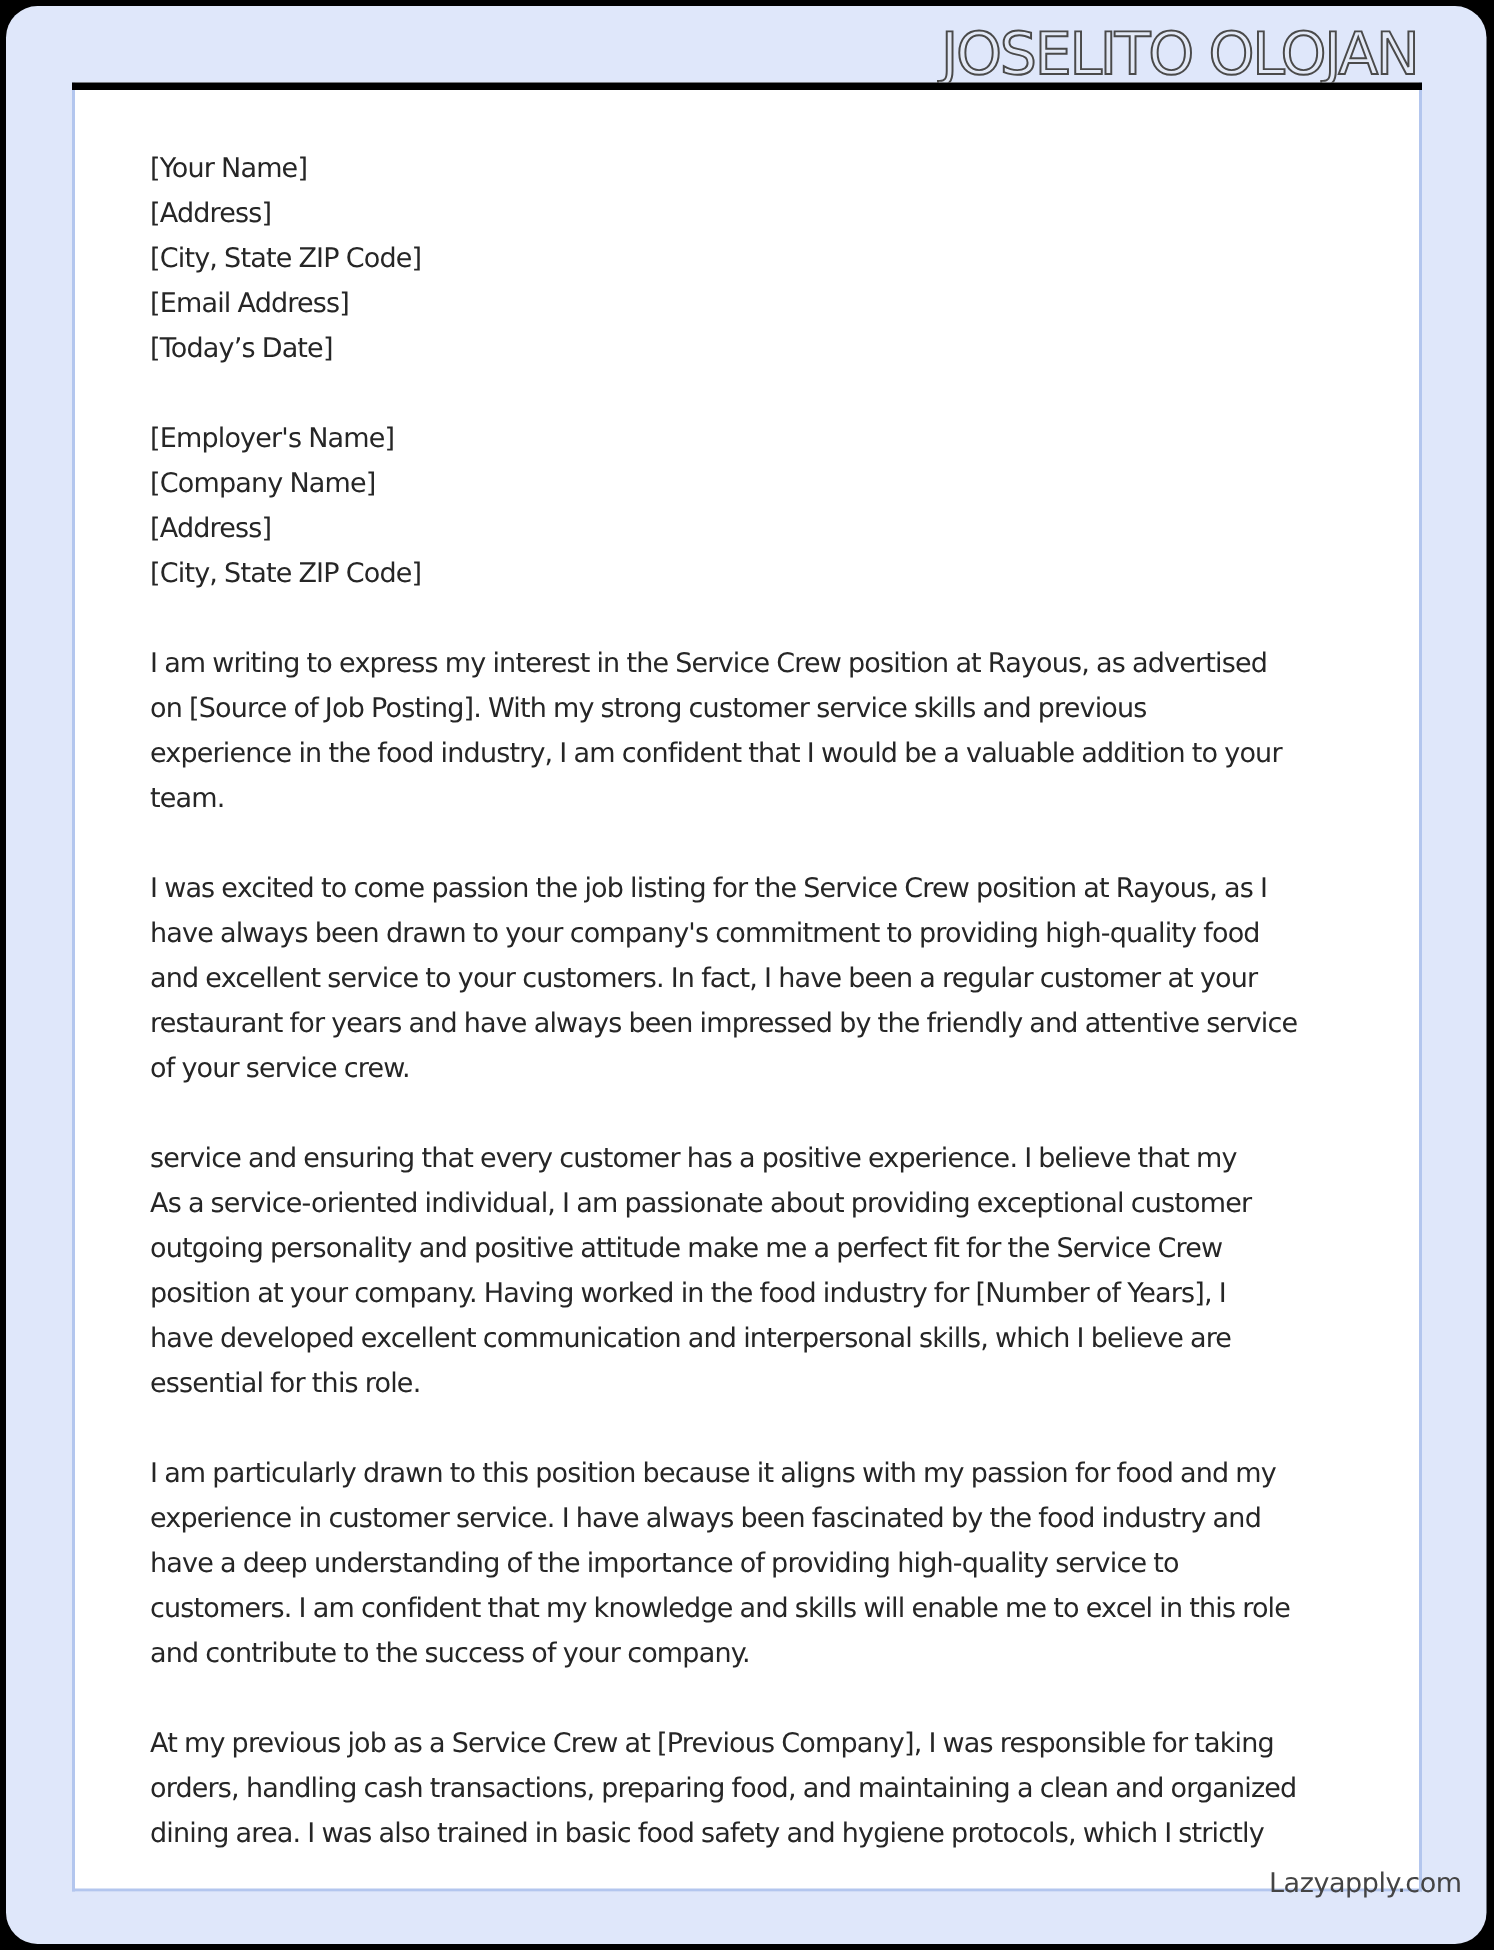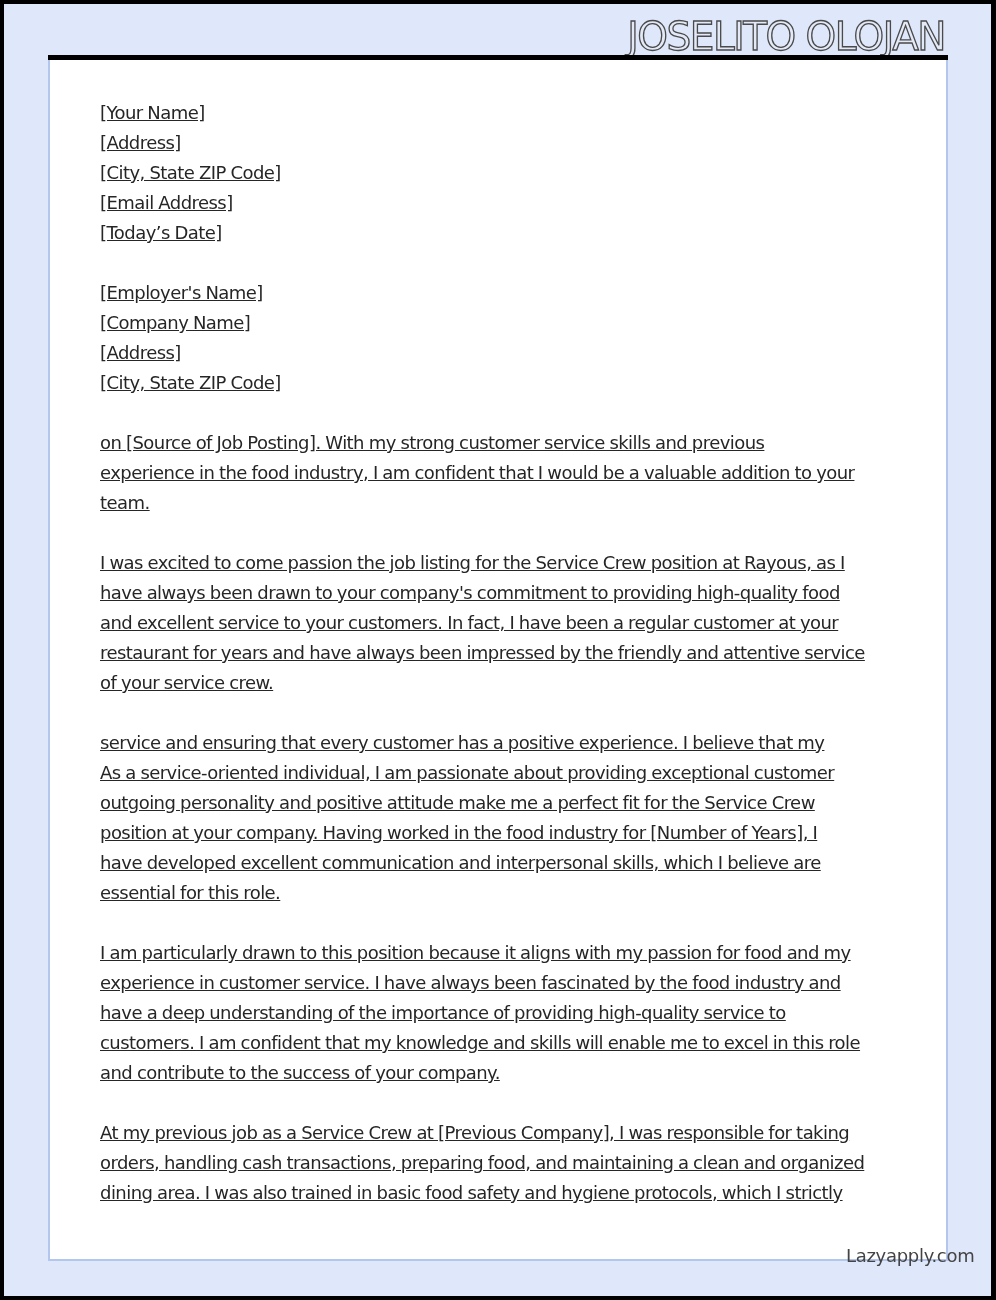--- a/index.html
+++ b/index.html
@@ -15,20 +15,21 @@
       font-family: "DejaVu Sans", sans-serif;
     }
     .canvas {
       position: absolute;
       left: 4px;
       top: 4px;
       width: 987px;
       height: 1292px;
       background: #dfe7fa;
       overflow: hidden;
+      border-radius: 21px;
     }
     .title {
       position: absolute;
       right: 46px;
       top: 10px;
       margin: 0;
       font-family: "DejaVu Sans", sans-serif;
       font-weight: normal;
       font-size: 39px;
       letter-spacing: -1.5px;
@@ -65,21 +66,20 @@
       font-size: 18px;
       letter-spacing: -0.55px;
       word-spacing: -0.5px;
       line-height: 30px;
       color: #262626;
     }
     .line {
       display: block;
       white-space: nowrap;
       height: 30px;
-      text-decoration: underline;
     }
     .block {
       margin: 0 0 30px 0;
     }
     .watermark {
       position: absolute;
       left: 842px;
       top: 1241px;
       font-family: "DejaVu Sans", sans-serif;
       font-size: 18px;
@@ -108,20 +108,21 @@
 
     <div class="block">
       <span class="line">[Employer's Name]</span>
       <span class="line">[Company Name]</span>
       <span class="line">[Address]</span>
       <span class="line">[City, State ZIP Code]</span>
     </div>
 
 
     <div class="block">
+      <span class="line">I am writing to express my interest in the Service Crew position at Rayous, as advertised</span>
       <span class="line">on [Source of Job Posting]. With my strong customer service skills and previous</span>
       <span class="line">experience in the food industry, I am confident that I would be a valuable addition to your</span>
       <span class="line">team.</span>
     </div>
 
     <div class="block">
       <span class="line">I was excited to come passion the job listing for the Service Crew position at Rayous, as I</span>
       <span class="line">have always been drawn to your company's commitment to providing high-quality food</span>
       <span class="line">and excellent service to your customers. In fact, I have been a regular customer at your</span>
       <span class="line">restaurant for years and have always been impressed by the friendly and attentive service</span>

